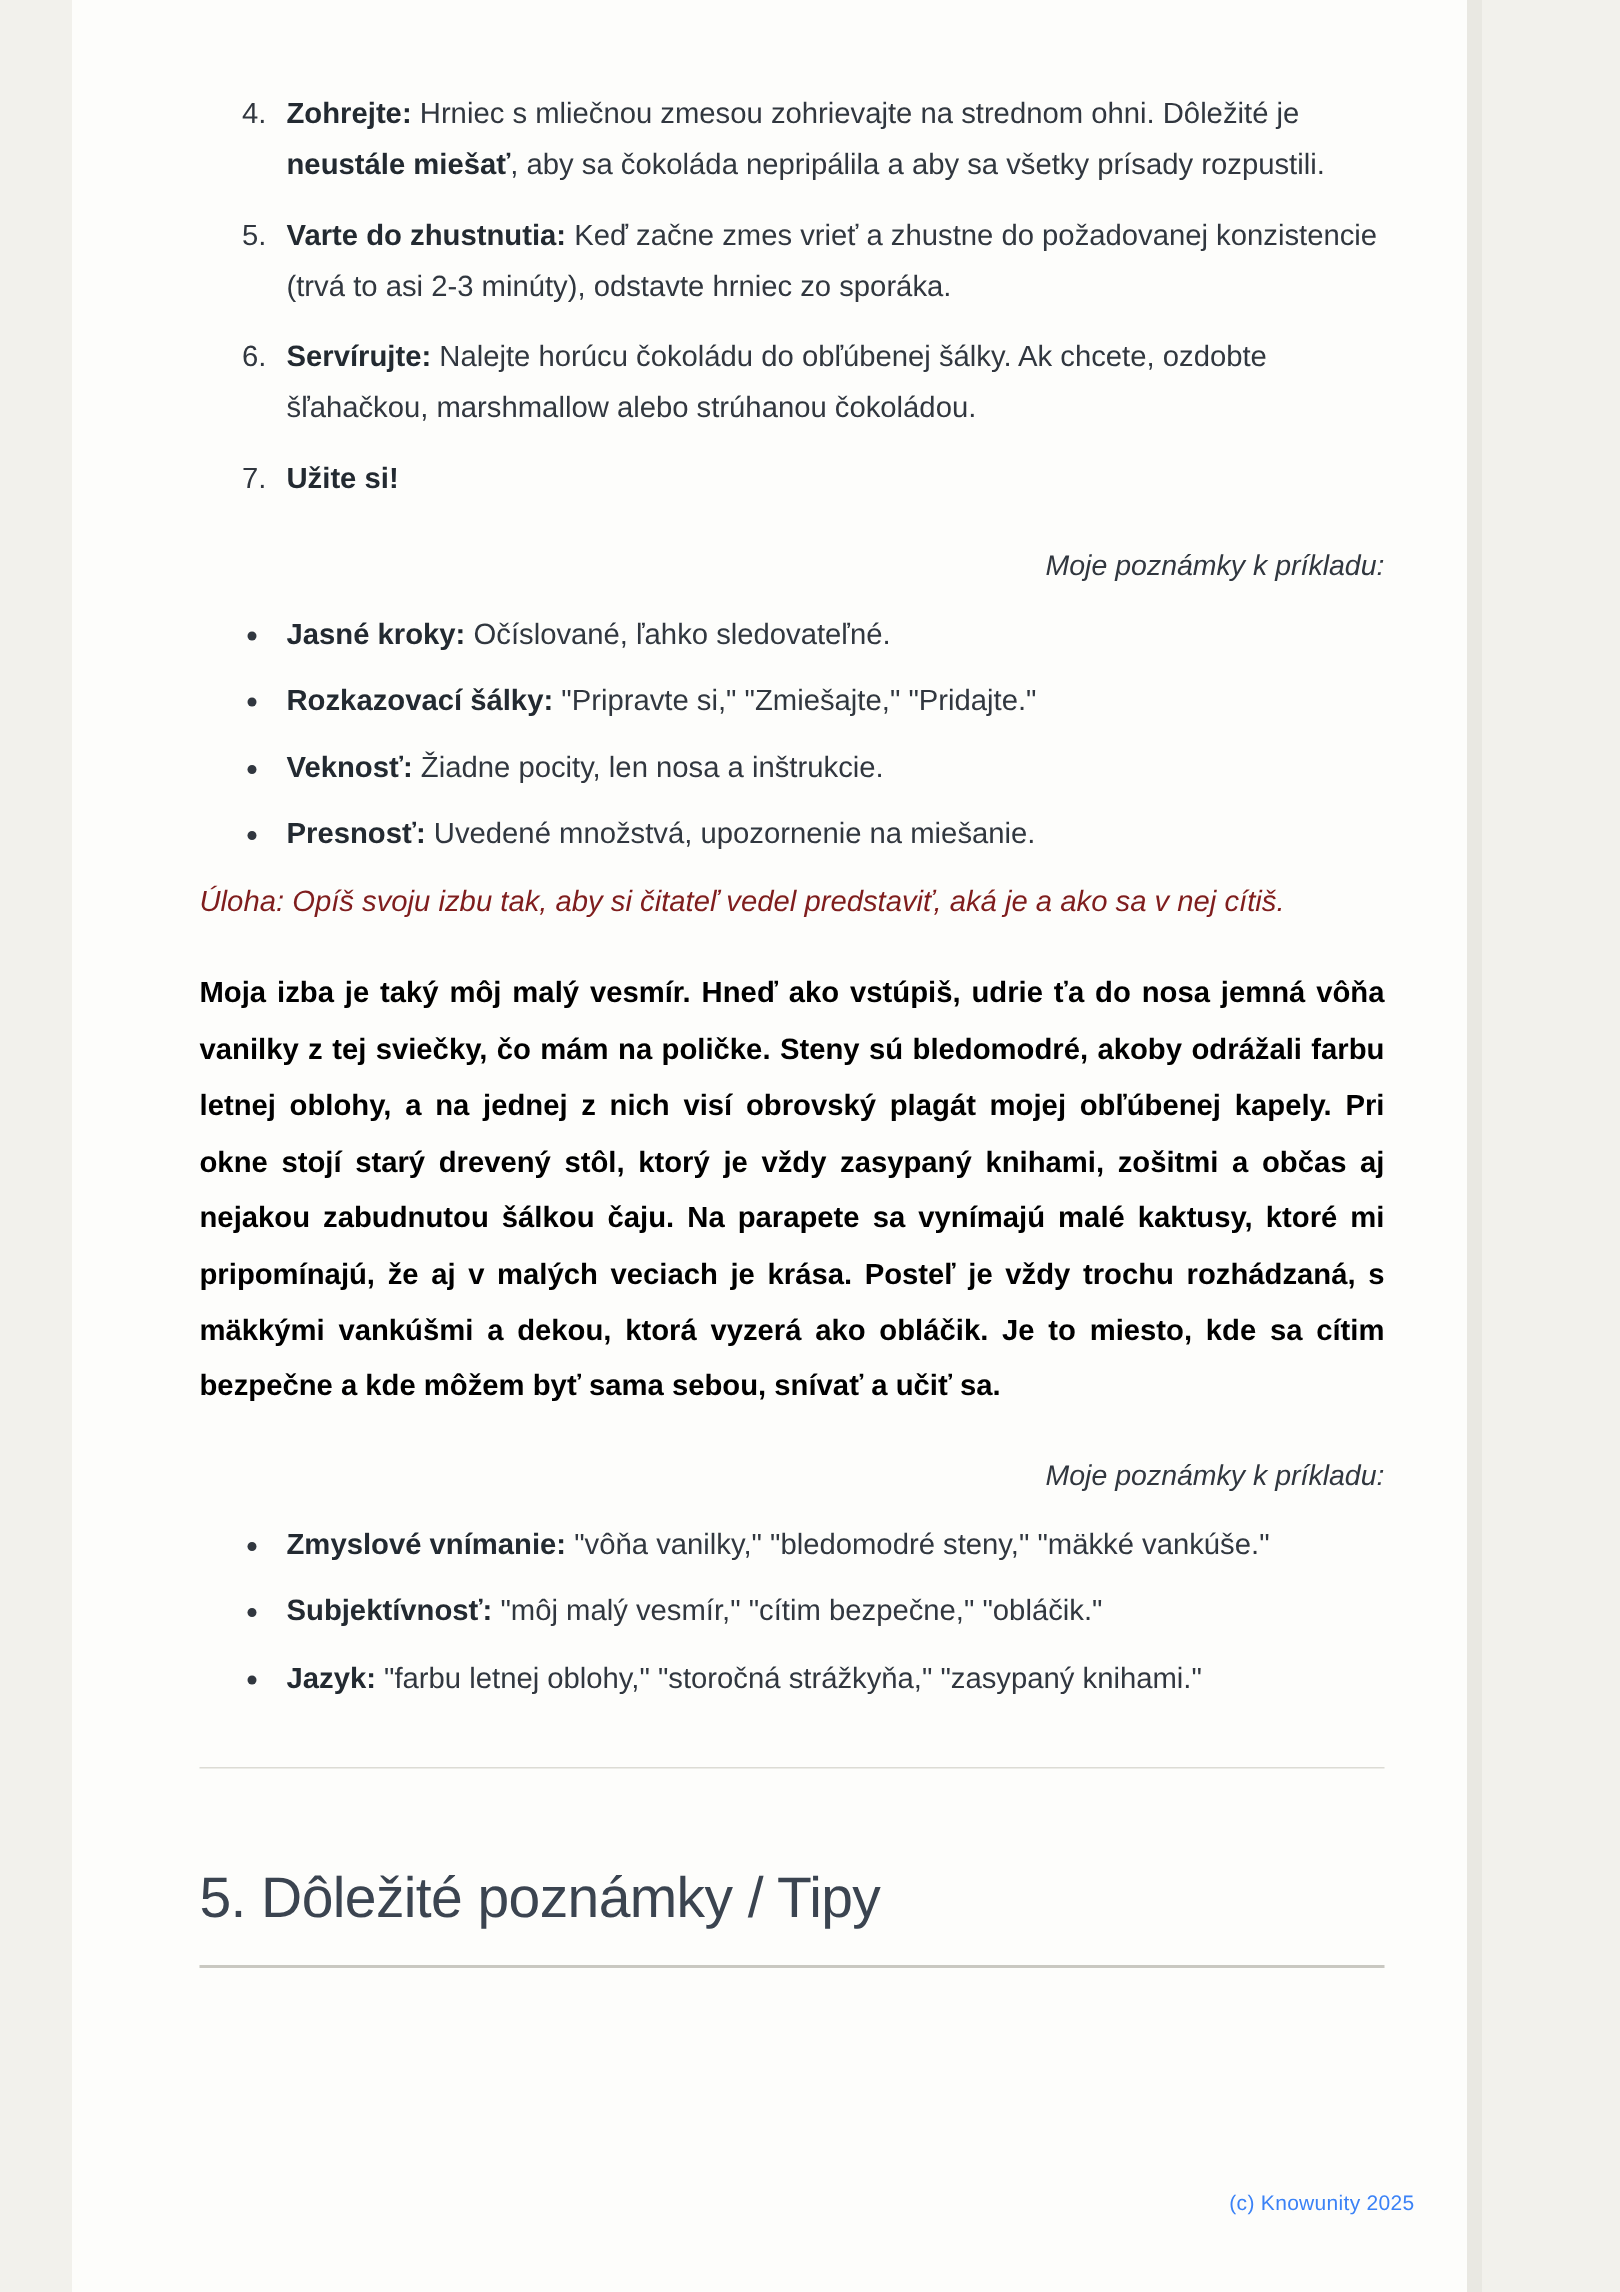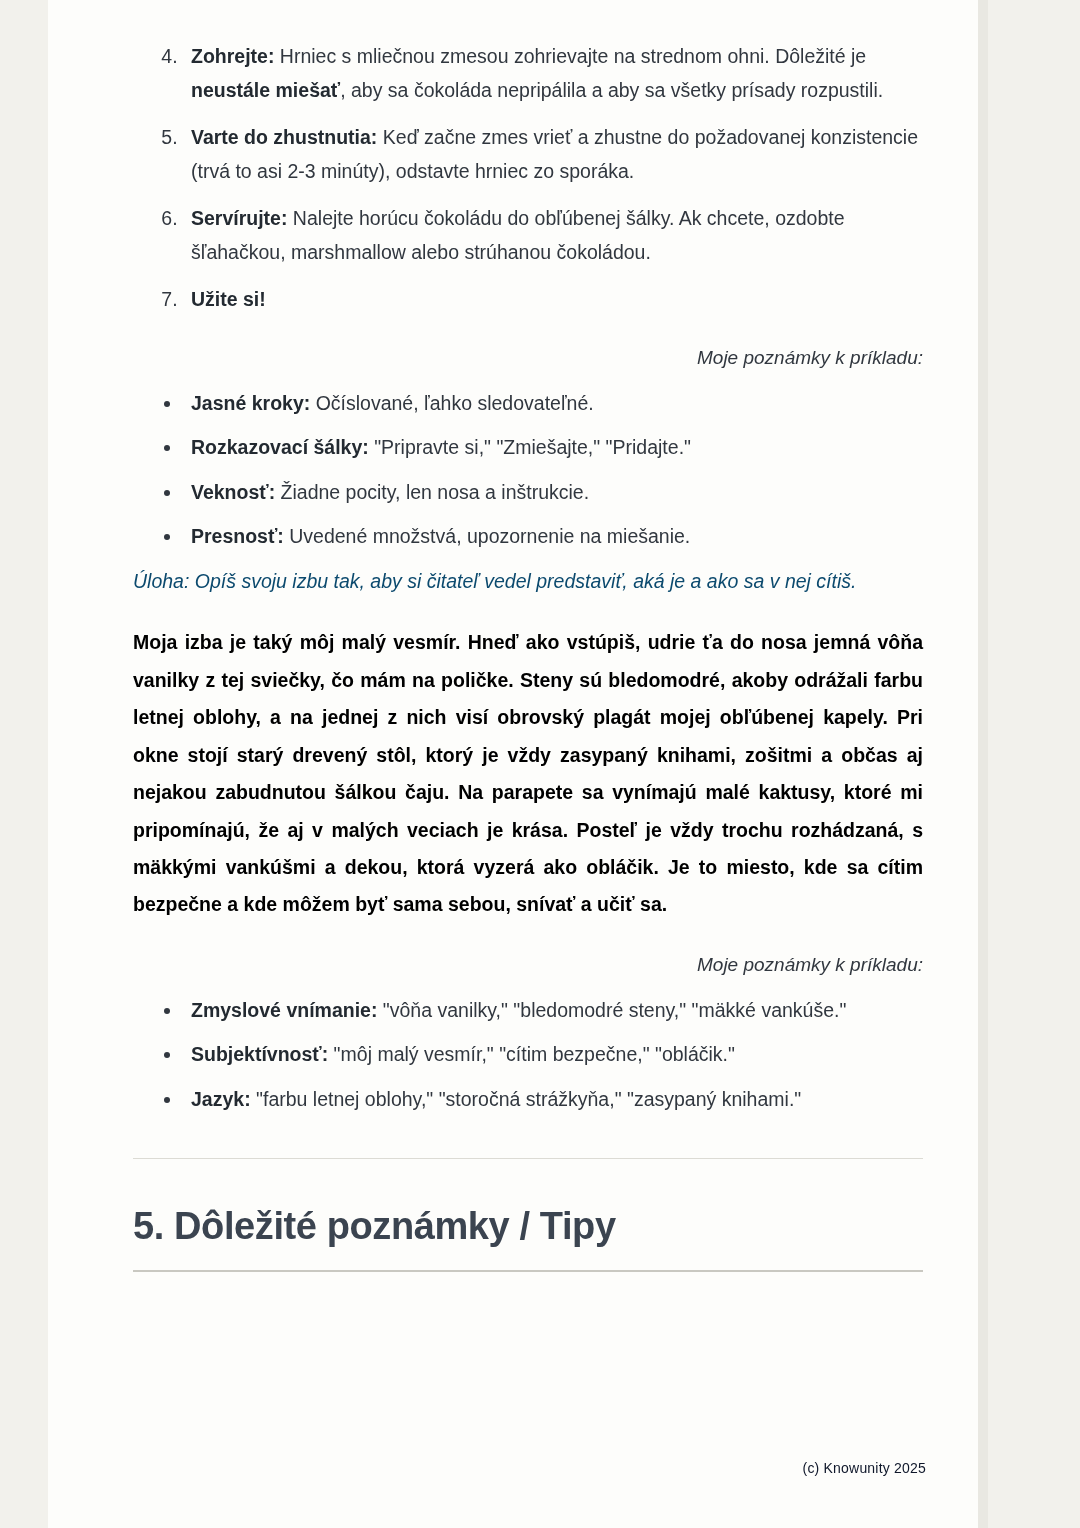--- a/index.html
+++ b/index.html
@@ -16,21 +16,21 @@
     overflow: hidden;
   }
   .page {
     position: absolute;
     left: 48px;
     top: 0;
     width: 930px;
     height: 1528px;
     background: #fdfdfb;
     box-sizing: border-box;
-    padding: 40px 58px 0 40px;
+    padding: 60px 58px 0 40px;
   }
   .page-edge {
     position: absolute;
     left: 978px;
     top: 0;
     width: 10px;
     height: 1528px;
     background: #e9e8e2;
   }
   .content {
@@ -77,54 +77,54 @@
     font-size: 29px;
     font-weight: bold;
     color: #9aa3ab;
     margin: 46px 0 22px 0;
     letter-spacing: -0.2px;
   }
   p.task {
     font-style: italic;
     font-size: 19.5px;
     line-height: 1.72;
-    color: #0c4a6e;
+    color: #7f1d1d;
     margin: 0 0 26px 0;
   }
   p.body-text {
     font-size: 19.5px;
     line-height: 1.92;
     color: #000000;
     margin: 0 0 26px 0;
     text-align: justify;
     font-weight: bold;
   }
   hr.divider {
     border: none;
     border-top: 1px solid #dcdbd4;
     margin: 42px 0 0 0;
   }
   h1.big-heading {
     font-size: 38px;
-    font-weight: bold;
+    font-weight: normal;
     color: #3b4450;
-    margin: 46px 0 22px 0;
+    margin: 66px 0 22px 0;
     letter-spacing: -0.4px;
   }
   hr.underline {
     border: none;
     border-top: 2px solid #c9c8c1;
     margin: 0;
   }
   .watermark {
     position: absolute;
-    right: 52px;
+    right: 35px;
     bottom: 52px;
     font-size: 14px;
-    color: #0f172a;
+    color: #3b82f6;
     letter-spacing: 0.2px;
   }
 </style>
 </head>
 <body>
 
 <div class="page">
   <div class="content">
 
     <ol class="steps" start="4">

